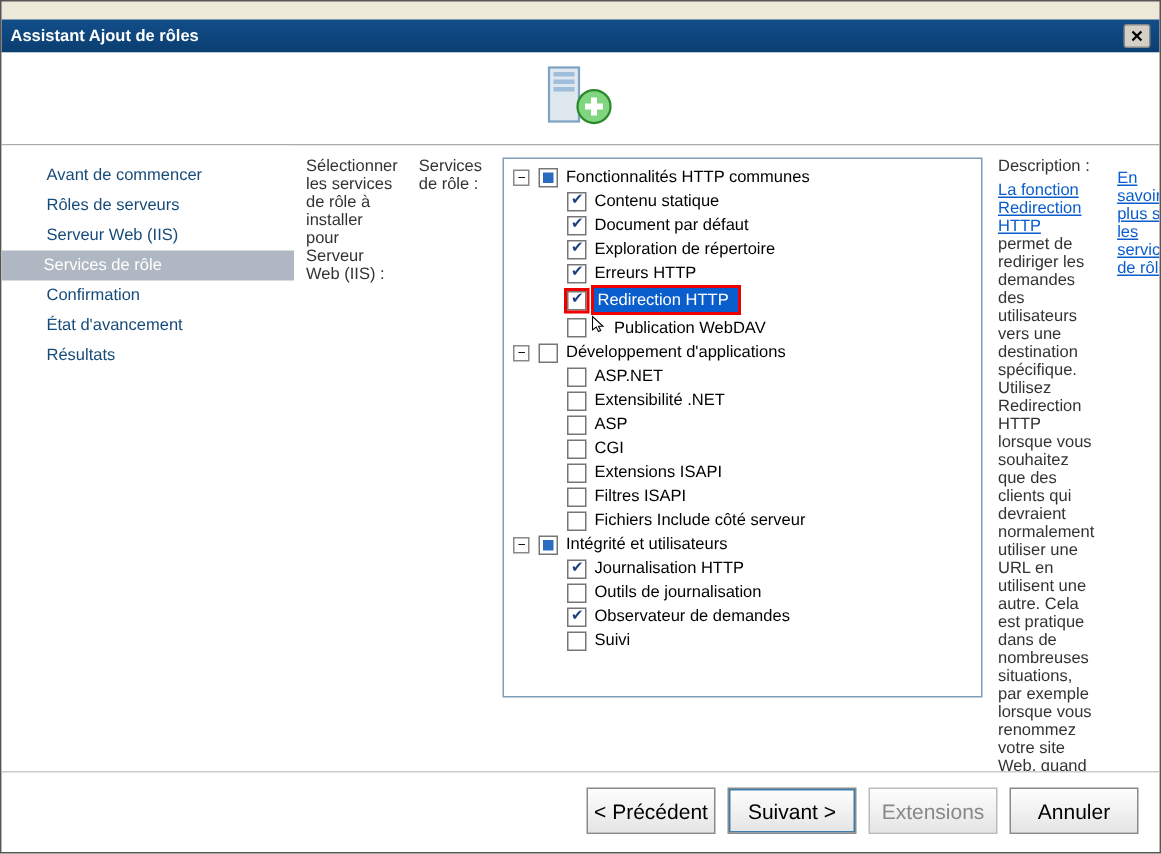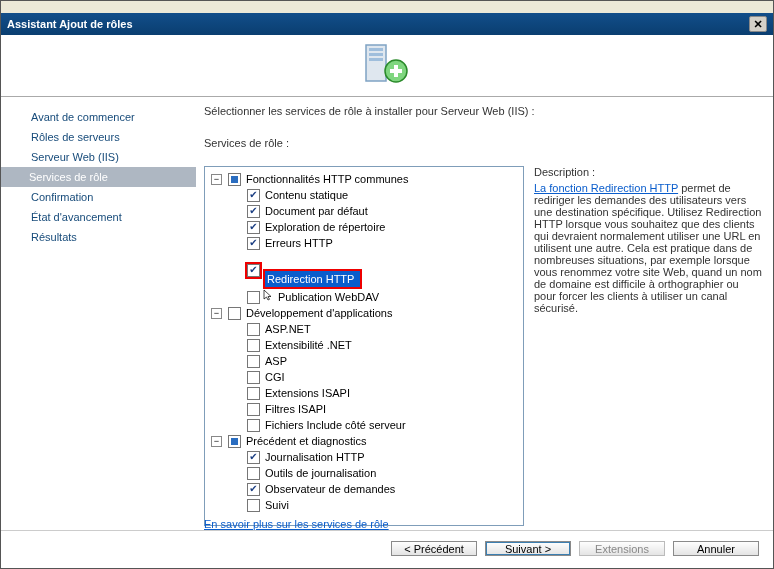--- a/index.html
+++ b/index.html
@@ -71,21 +71,21 @@
   }
   .sidebar .step.sub { padding-left: 28px; }
   .sidebar .step.selected {
     background: #aeb7c2;
     color: #fff;
   }
   .content {
     flex: 1;
     padding: 8px 10px 0 8px;
     display: flex;
-    flex-direction: column;
+    flex-direction: row;
     overflow: hidden;
     gap: 14px;
   }
   .instruction { color: #333; margin-bottom: 6px; }
   .list-label { color: #333; margin-bottom: 3px; }
   .content-row {
     display: flex;
     gap: 10px;
     flex: 1;
     min-height: 0;
@@ -134,48 +134,47 @@
     content: "";
     width: 7px; height: 7px;
     background: #2a6dc0;
   }
   .lbl { padding: 0 2px; }
   .lbl.highlight {
     background: #0a5dcc;
     color: #fff;
     border: 2px solid #e00;
     padding: 0 6px 0 2px;
-    margin-top: 18px;
   }
   .desc-col {
     flex: 1;
     font-size: 11px;
     color: #333;
   }
   .desc-col .desc-title { margin-bottom: 4px; }
   .desc-col a { color: #0a5dcc; text-decoration: underline; cursor: pointer; }
   .learn-more { margin-top: 8px; }
   .learn-more a { color: #0a5dcc; text-decoration: underline; cursor: pointer; }
   .footer {
     padding: 10px 14px 12px;
     display: flex;
     justify-content: flex-end;
     gap: 8px;
     background: #fff;
     border-top: 1px solid #ccc;
   }
   .btn {
     min-width: 86px;
-    height: 15px;
+    height: 31px;
     border: 1px solid #8a8a8a;
     background: linear-gradient(#fefefe, #e4e4e4);
     display: inline-flex;
     justify-content: center;
     align-items: center;
-    font-size: 11px;
+    font-size: 14px;
     cursor: pointer;
     padding: 0 0;
   }
   .btn.disabled { color: #888; border-color: #bbb; cursor: default; }
   .btn.default { box-shadow: 0 0 0 1px #3c7fb1 inset; }
 </style>
 </head>
 <body>
 
 <div class="titlebar">
@@ -324,21 +323,21 @@
                       <span class="cb"></span>
                       <span class="lbl">Fichiers Include côté serveur</span>
                     </span>
                   </li>
                 </ul>
               </li>
               <li>
                 <span class="node">
                   <span class="expander">−</span>
                   <span class="cb partial"></span>
-                  <span class="lbl">Précédent et diagnostics</span>
+                  <span class="lbl">Intégrité et utilisateurs</span>
                 </span>
                 <ul>
                   <li>
                     <span class="node">
                       <span class="exp-spacer"></span>
                       <span class="cb">✔</span>
                       <span class="lbl">Journalisation HTTP</span>
                     </span>
                   </li>
                   <li>

